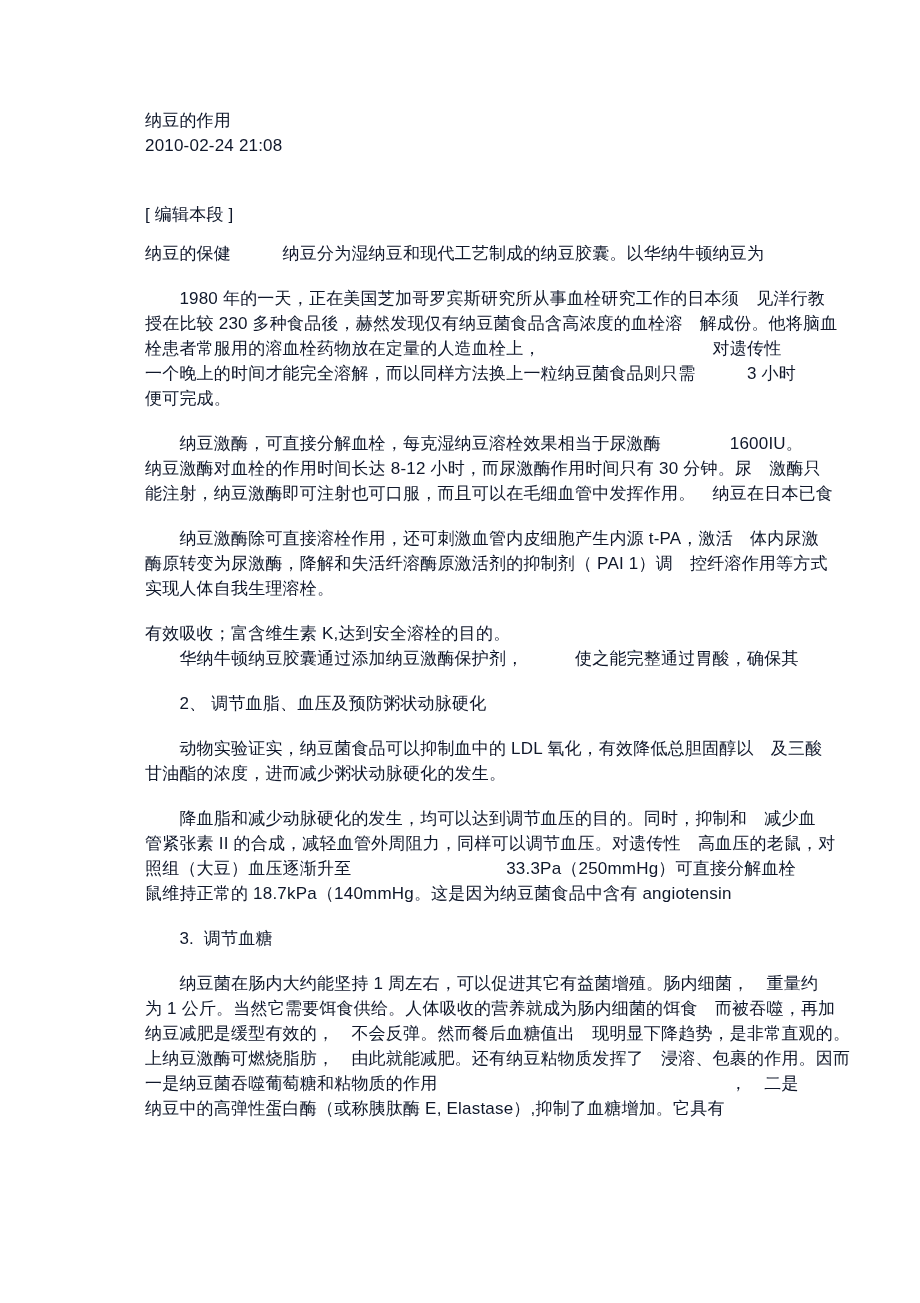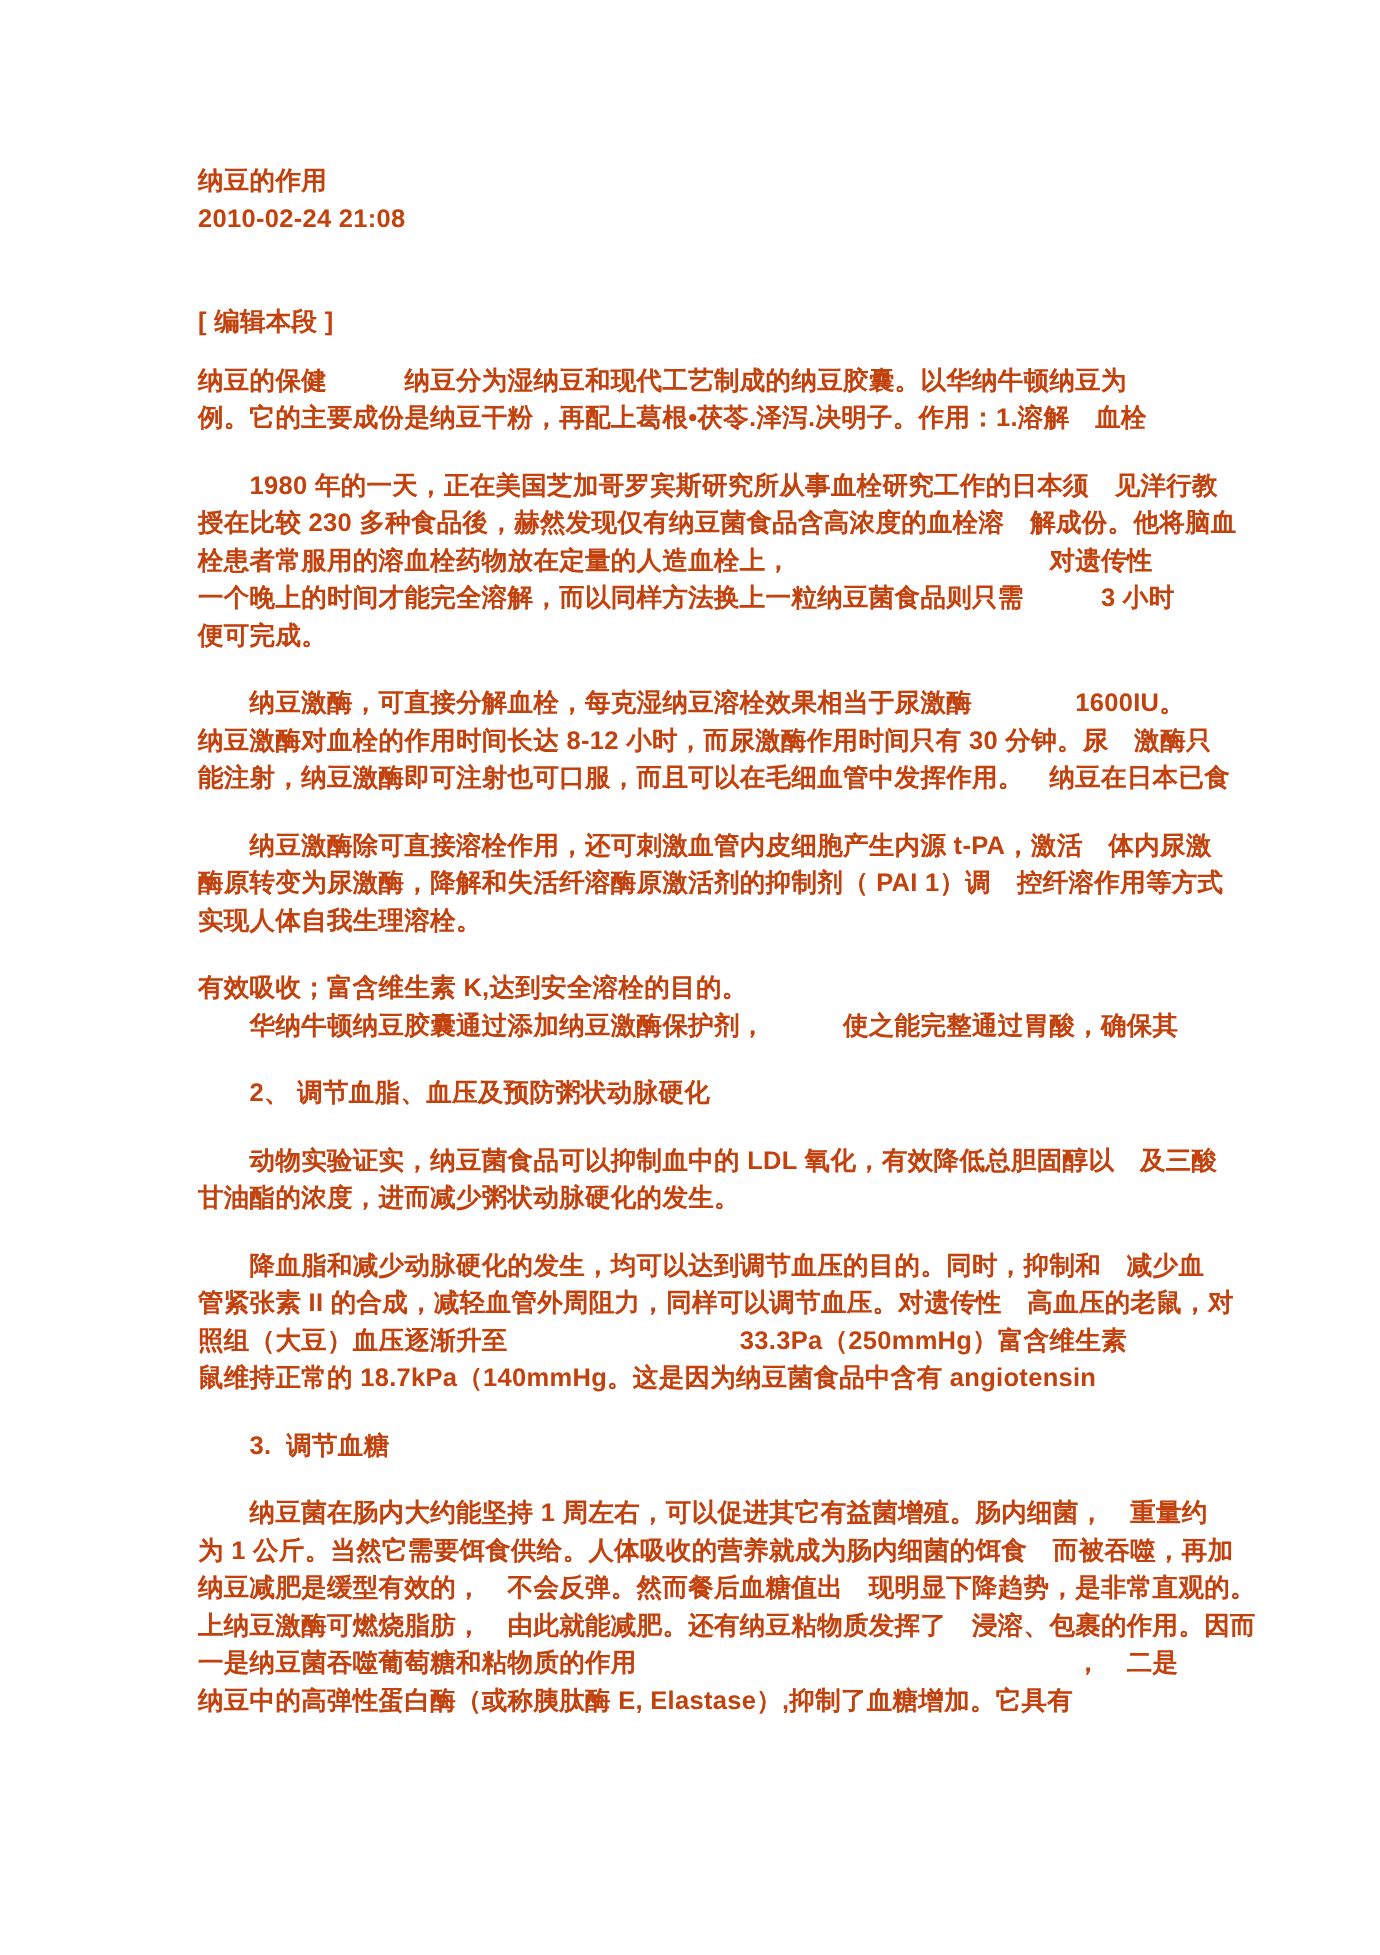--- a/index.html
+++ b/index.html
@@ -10,26 +10,26 @@
   .page {
     position: relative;
     width: 920px;
     height: 1303px;
     background: #ffffff;
     overflow: hidden;
     font-family: "Liberation Sans", "DejaVu Sans", sans-serif;
   }
   .content {
     position: absolute;
-    left: 132px;
+    left: 145px;
     top: 108px;
     width: 660px;
-    color: #c2410c;
+    color: #0f172a;
     font-size: 17px;
-    font-weight: 700;
+    font-weight: 400;
   }
   .block { margin: 0 0 20px 0; }
   .block.m10 { margin-bottom: 10px; }
   .block.m14 { margin-bottom: 14px; margin-top: 44px; }
   .line {
     white-space: pre;
     line-height: 25px;
     height: 25px;
     letter-spacing: 0.2px;
   }
@@ -44,21 +44,20 @@
       <div class="line">纳豆的作用</div>
       <div class="line">2010-02-24 21:08</div>
     </div>
 
     <div class="block m14">
       <div class="line">[ 编辑本段 ]</div>
     </div>
 
     <div class="block">
       <div class="line">纳豆的保健　　　纳豆分为湿纳豆和现代工艺制成的纳豆胶囊。以华纳牛顿纳豆为</div>
-      <div class="line">例。它的主要成份是纳豆干粉，再配上葛根•茯苓.泽泻.决明子。作用：1.溶解　血栓</div>
     </div>
 
     <div class="block">
       <div class="line">　　1980 年的一天，正在美国芝加哥罗宾斯研究所从事血栓研究工作的日本须　见洋行教</div>
       <div class="line">授在比较 230 多种食品後，赫然发现仅有纳豆菌食品含高浓度的血栓溶　解成份。他将脑血</div>
       <div class="line">栓患者常服用的溶血栓药物放在定量的人造血栓上，　　　　　　　　　　对遗传性</div>
       <div class="line">一个晚上的时间才能完全溶解，而以同样方法换上一粒纳豆菌食品则只需　　　3 小时</div>
       <div class="line">便可完成。</div>
     </div>
 
@@ -84,21 +83,21 @@
     </div>
 
     <div class="block">
       <div class="line">　　动物实验证实，纳豆菌食品可以抑制血中的 LDL 氧化，有效降低总胆固醇以　及三酸</div>
       <div class="line">甘油酯的浓度，进而减少粥状动脉硬化的发生。</div>
     </div>
 
     <div class="block">
       <div class="line">　　降血脂和减少动脉硬化的发生，均可以达到调节血压的目的。同时，抑制和　减少血</div>
       <div class="line">管紧张素 II 的合成，减轻血管外周阻力，同样可以调节血压。对遗传性　高血压的老鼠，对</div>
-      <div class="line">照组（大豆）血压逐渐升至　　　　　　　　　33.3Pa（250mmHg）富含维生素</div>
+      <div class="line">照组（大豆）血压逐渐升至　　　　　　　　　33.3Pa（250mmHg）可直接分解血栓</div>
       <div class="line">鼠维持正常的 18.7kPa（140mmHg。这是因为纳豆菌食品中含有 angiotensin</div>
     </div>
 
     <div class="block">
       <div class="line">　　3.  调节血糖</div>
     </div>
 
     <div class="block">
       <div class="line">　　纳豆菌在肠内大约能坚持 1 周左右，可以促进其它有益菌增殖。肠内细菌，　重量约</div>
       <div class="line">为 1 公斤。当然它需要饵食供给。人体吸收的营养就成为肠内细菌的饵食　而被吞噬，再加</div>

